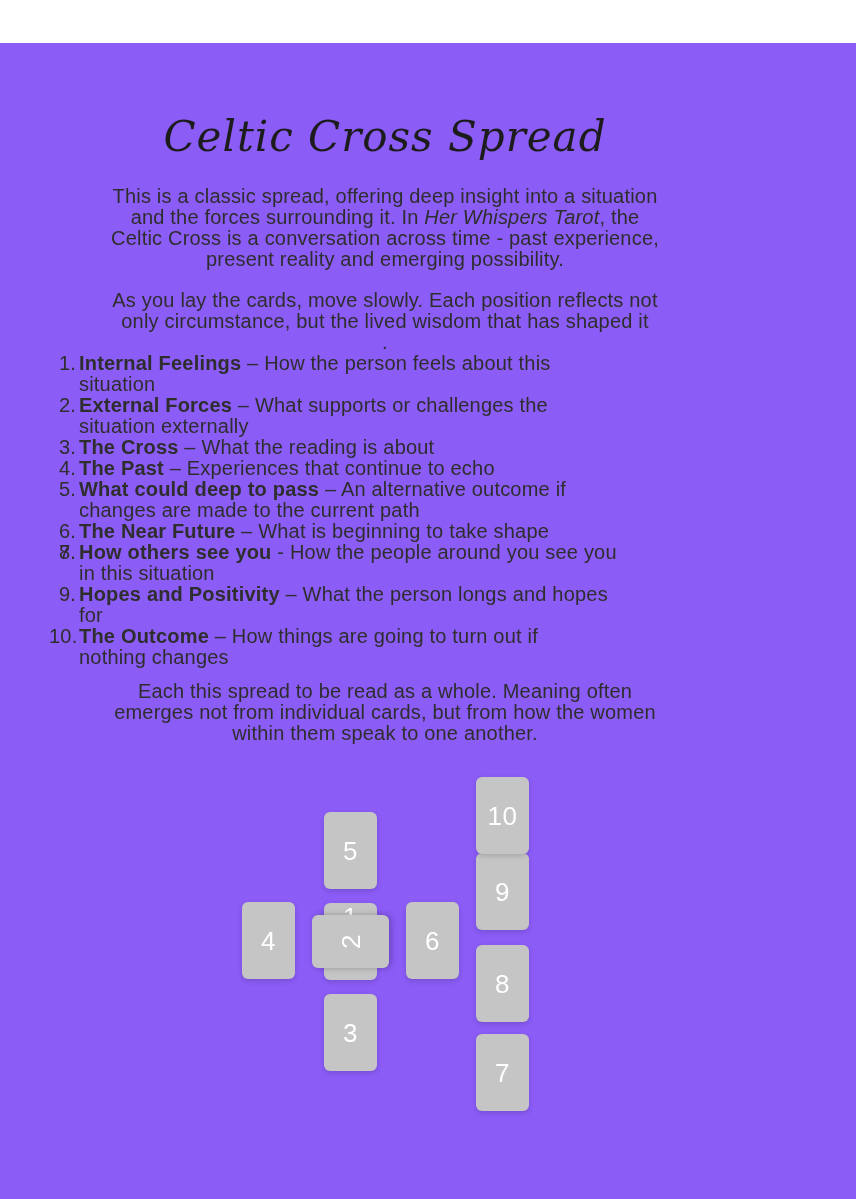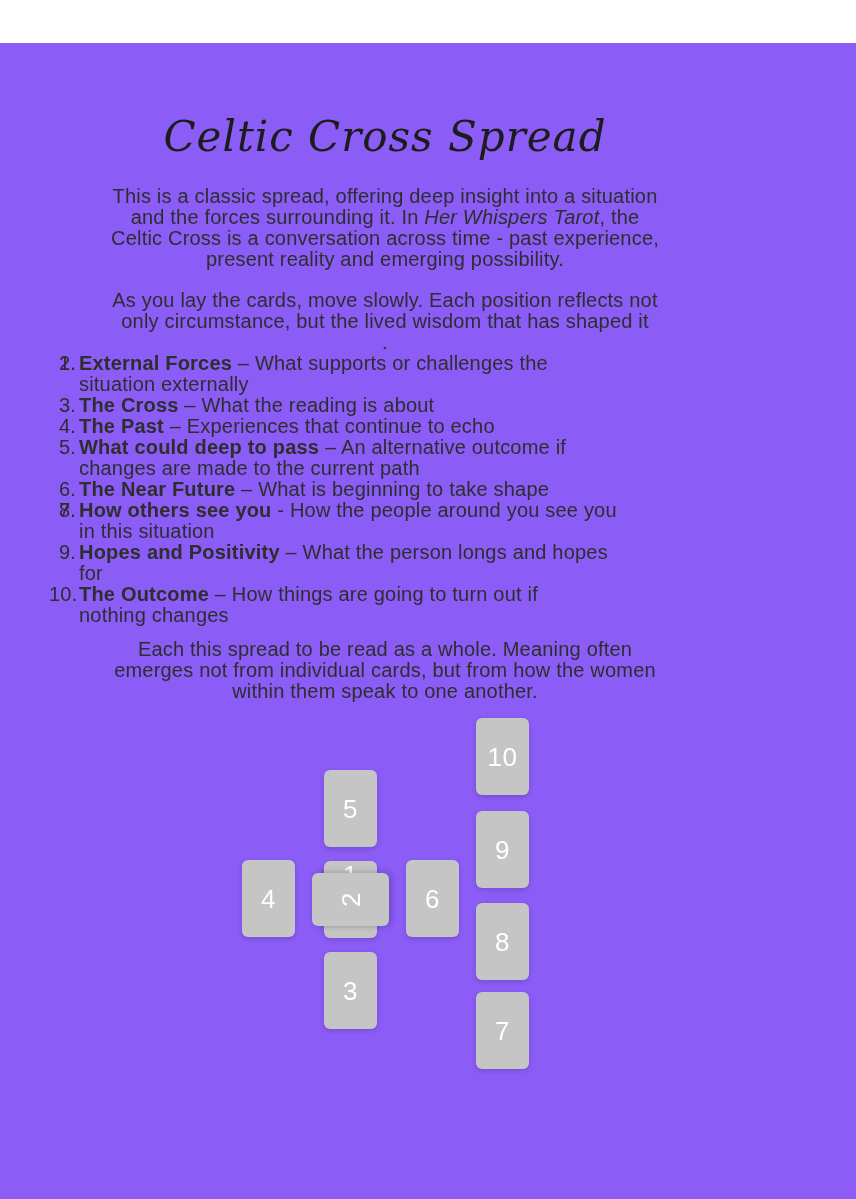--- a/index.html
+++ b/index.html
@@ -58,21 +58,21 @@
     box-shadow:0 2px 5px rgba(0,0,0,0.15);
     display:flex; align-items:center; justify-content:center;
   }
   .cnum {
     font-family:"Liberation Sans", sans-serif;
     font-weight:300;
     font-size:26px; line-height:1;
     color:#ffffff;
     letter-spacing:0.5px;
   }
-  .c10 { left:476px; top:0;   }
+  .c10 { left:476px; top:17px;   }
   .c5  { left:324px; top:52px; }
   .c9  { left:476px; top:93px; }
   .c4  { left:242px; top:142px; }
   .c1  { left:324px; top:143px; z-index:1; align-items:flex-start; }
   .c1 .cnum { margin-top:1px; }
   .c2  { left:324px; top:143px; z-index:2;
          transform:rotate(-90deg);
          box-shadow:0 2px 6px rgba(0,0,0,0.25); }
   .c6  { left:406px; top:142px; }
   .c8  { left:476px; top:185px; }
@@ -89,21 +89,22 @@
   <p class="para intro"><span>This is a classic spread, offering deep insight into a situation
 and the forces surrounding it. In </span><i>Her Whispers Tarot</i><span>, the
 Celtic Cross is a conversation across time - past experience,
 present reality and emerging possibility.</span></p>
 
   <p class="para guidance">As you lay the cards, move slowly. Each position reflects not
 only circumstance, but the lived wisdom that has shaped it
 .</p>
 
   <ol class="positions">
-    <li class="pos-item"><span class="num">1.</span></li>
+    <li class="pos-item"><span class="num">1.</span><span class="li-text"><b class="term">Internal Feelings</b><span class="desc"> – How the person feels about this
+situation</span></span></li>
     <li class="pos-item"><span class="num">2.</span><span class="li-text"><b class="term">External Forces</b><span class="desc"> – What supports or challenges the
 situation externally</span></span></li>
     <li class="pos-item"><span class="num">3.</span><span class="li-text"><b class="term">The Cross</b><span class="desc"> – What the reading is about</span></span></li>
     <li class="pos-item"><span class="num">4.</span><span class="li-text"><b class="term">The Past</b><span class="desc"> – Experiences that continue to echo</span></span></li>
     <li class="pos-item"><span class="num">5.</span><span class="li-text"><b class="term">What could deep to pass</b><span class="desc"> – An alternative outcome if
 changes are made to the current path</span></span></li>
     <li class="pos-item"><span class="num">6.</span><span class="li-text"><b class="term">The Near Future</b><span class="desc"> – What is beginning to take shape</span></span></li>
     <li class="pos-item"><span class="num">7.</span></li>
     <li class="pos-item"><span class="num">8.</span><span class="li-text"><b class="term">How others see you</b><span class="desc"> - How the people around you see you
 in this situation</span></span></li>

